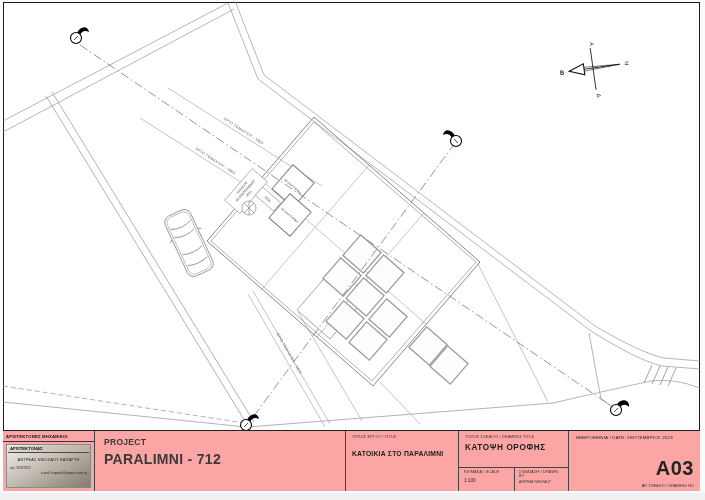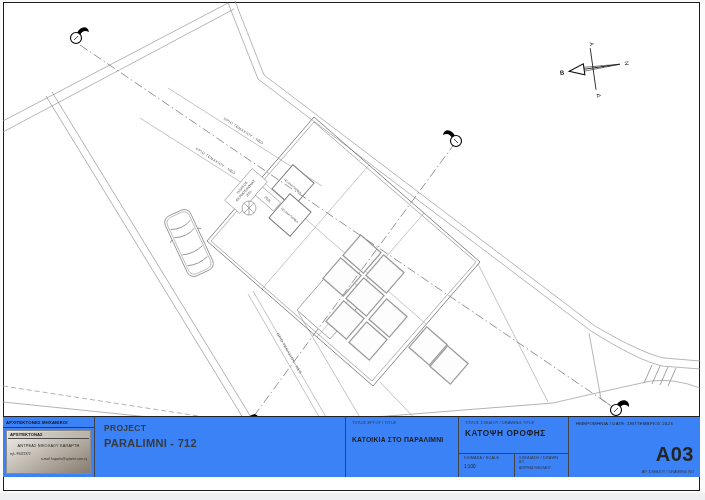--- a/index.html
+++ b/index.html
@@ -4,37 +4,37 @@
 <style>
   html,body{margin:0;padding:0;background:#fdfdfd;}
   .stage{position:relative;width:705px;height:500px;background:#fbfbfb;overflow:hidden;
          font-family:"Liberation Sans", sans-serif;}
   .sheet{position:absolute;left:3px;top:2px;width:697px;height:489px;background:#ffffff;
          border:1.6px solid #1c1c1c;box-sizing:border-box;}
   svg{position:absolute;left:0;top:0;}
   .bottom-strip{position:absolute;left:0;top:493px;width:705px;height:7px;background:#eef0f2;}
 
   
-  .titleblock{position:absolute;left:3px;top:416px;width:697px;height:61px;box-sizing:border-box;
-              border-top:1.4px solid #222;background:#3b82f6;display:flex;color:#222;}
+  .titleblock{position:absolute;left:3px;top:430px;width:697px;height:61px;box-sizing:border-box;
+              border-top:1.4px solid #222;background:#fca5a5;display:flex;color:#222;}
   .tb-col{box-sizing:border-box;border-right:1px solid #444;position:relative;}
   .tb-colA{width:92px;display:flex;flex-direction:column;}
   .tb-firm{font-size:4.2px;font-weight:bold;letter-spacing:.2px;padding:3px 3px 2px 3px;
            border-bottom:1px solid #333;color:#111;}
   .tb-graybox{flex:1;margin:2px 3px 3px 3px;border:1px solid #8a8a8a;
               background:linear-gradient(150deg,#f0efed 0%,#c9c3ba 40%,#857b6e 100%);
               padding:2px 3px;display:flex;flex-direction:column;}
   .tb-arch-label{font-size:4.2px;font-weight:bold;color:#161616;border-bottom:.8px solid #4a4a4a;
                  padding-bottom:1px;background:linear-gradient(90deg,#dddad4,#b9b2a7);margin:-1px -2px 0 -2px;padding-left:2px;}
   .tb-arch-name{font-size:3.8px;color:#26221d;text-align:center;margin-top:5px;letter-spacing:.2px;}
   .tb-arch-tel{font-size:3.2px;color:#2c2archive823;color:#2c2823;margin-top:4px;}
   .tb-arch-email{font-size:3.2px;color:#2c2823;text-align:right;margin-top:1px;}
   .tb-colB{width:251px;padding:6px 9px;}
   .tb-project-label{font-size:8.5px;font-weight:600;color:#3a3a3a;letter-spacing:.3px;}
-  .tb-project-name{font-size:11px;font-weight:600;color:#3a3a3a;letter-spacing:.3px;margin-top:4px;}
+  .tb-project-name{font-size:14px;font-weight:600;color:#3a3a3a;letter-spacing:.3px;margin-top:4px;}
   .tb-colC{width:113px;padding:4px 6px;}
   .tb-small-label{font-size:3.8px;color:#333;letter-spacing:.2px;}
   .tb-title-value{font-size:6.8px;font-weight:bold;color:#1d1d1d;margin-top:11px;letter-spacing:.2px;}
   .tb-colD{width:110px;display:flex;flex-direction:column;padding:0;}
   .tb-d-top{height:37px;border-bottom:1px solid #444;padding:4px 6px;box-sizing:border-box;}
   .tb-drawing-title{font-size:8.2px;font-weight:bold;color:#1d1d1d;margin-top:4px;letter-spacing:.6px;}
   .tb-d-bottom{flex:1;display:flex;}
   .tb-scale-cell{width:56px;border-right:1px solid #444;padding:2px 5px;box-sizing:border-box;}
   .tb-drawn-cell{flex:1;padding:2px 4px;box-sizing:border-box;}
   .tb-scale-value{font-size:4.6px;color:#222;margin-top:4px;}

